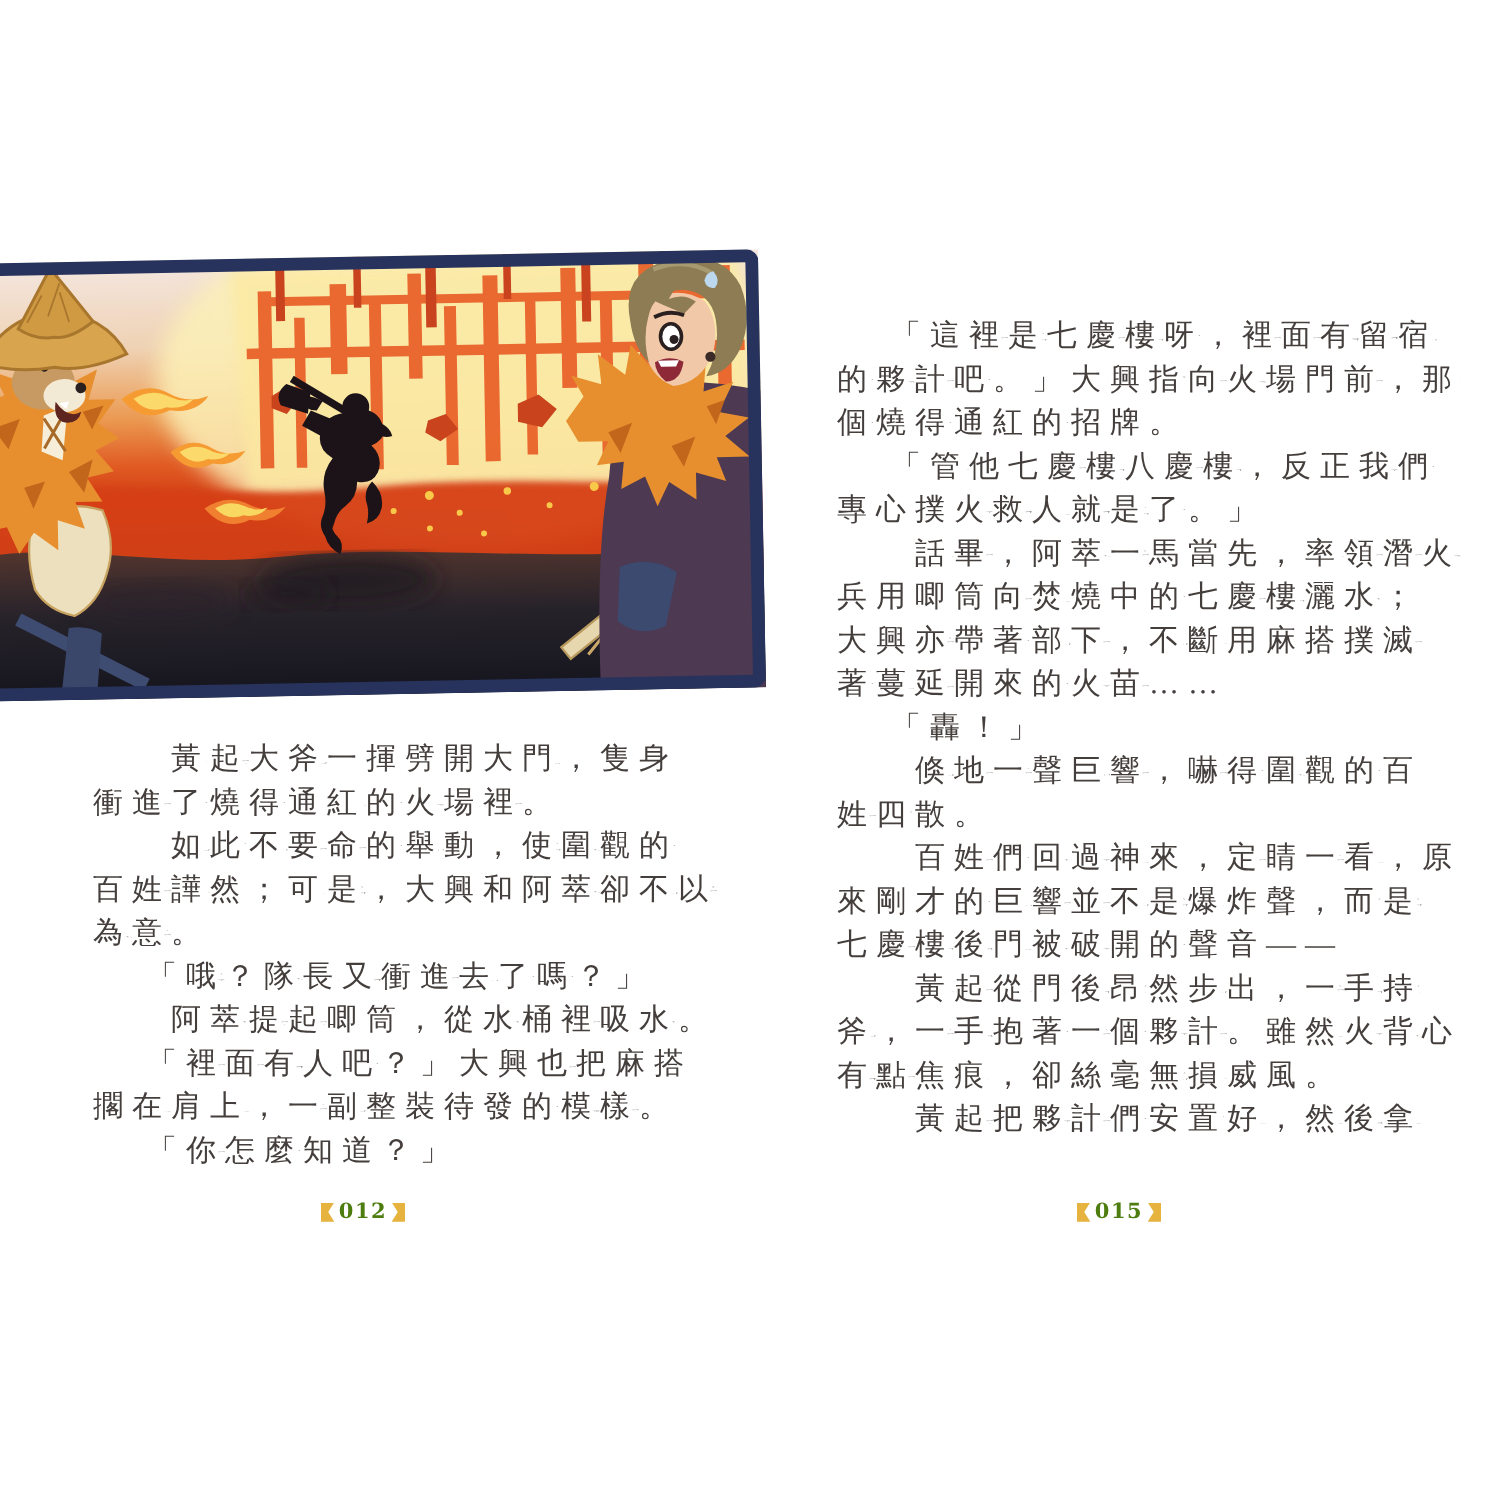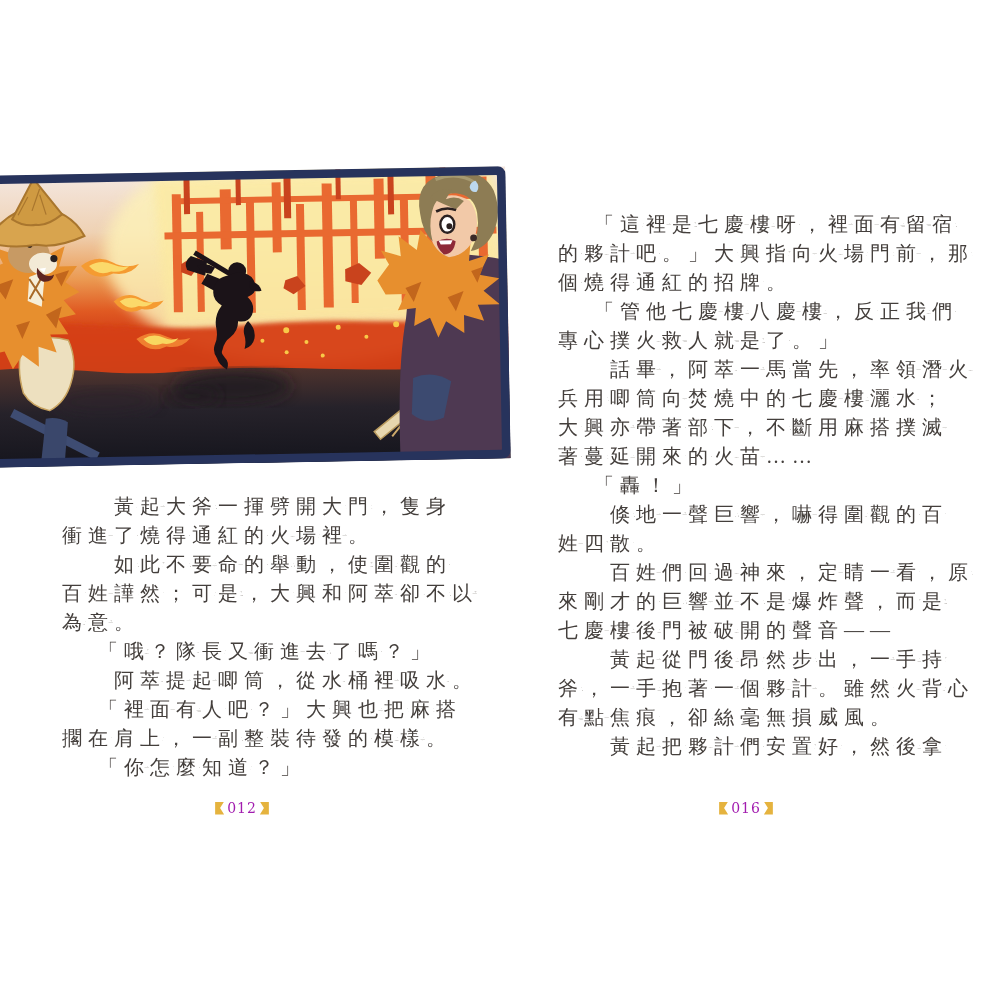--- a/index.html
+++ b/index.html
@@ -33,21 +33,21 @@
     font-family:"DejaVu Sans",sans-serif;
   }
   
   .pagenum{
     position:absolute;top:800px;height:16px;display:flex;align-items:center;
     justify-content:center;gap:3px;width:100px;
   }
   #pn-left{left:192px;}
   #pn-right{left:696px;}
   .pn-num{
-    font-size:14px;font-weight:normal;color:#a21caf;letter-spacing:1px;
+    font-size:14px;font-weight:bold;color:#4d7c0f;letter-spacing:1px;
     font-family:"DejaVu Serif",serif;line-height:16px;
   }
   .bracket{width:9px;height:13px;background:#e5b33e;display:inline-block;}
   .bracket.l{clip-path:polygon(0 0,100% 0,55% 50%,100% 100%,0 100%);}
   .bracket.r{clip-path:polygon(0 0,100% 0,100% 100%,0 100%,45% 50%);}
 </style>
 </head>
 <body>
 
 <div id="illus">
@@ -1643,15 +1643,15 @@
     </div>
   </div>
 
 <div id="pn-left" class="pagenum">
   <span class="bracket l"></span>
   <span class="pn-num">012</span>
   <span class="bracket r"></span>
 </div>
 <div id="pn-right" class="pagenum">
   <span class="bracket l"></span>
-  <span class="pn-num">016</span>
+  <span class="pn-num">015</span>
   <span class="bracket r"></span>
 </div>
 
 </body></html>

